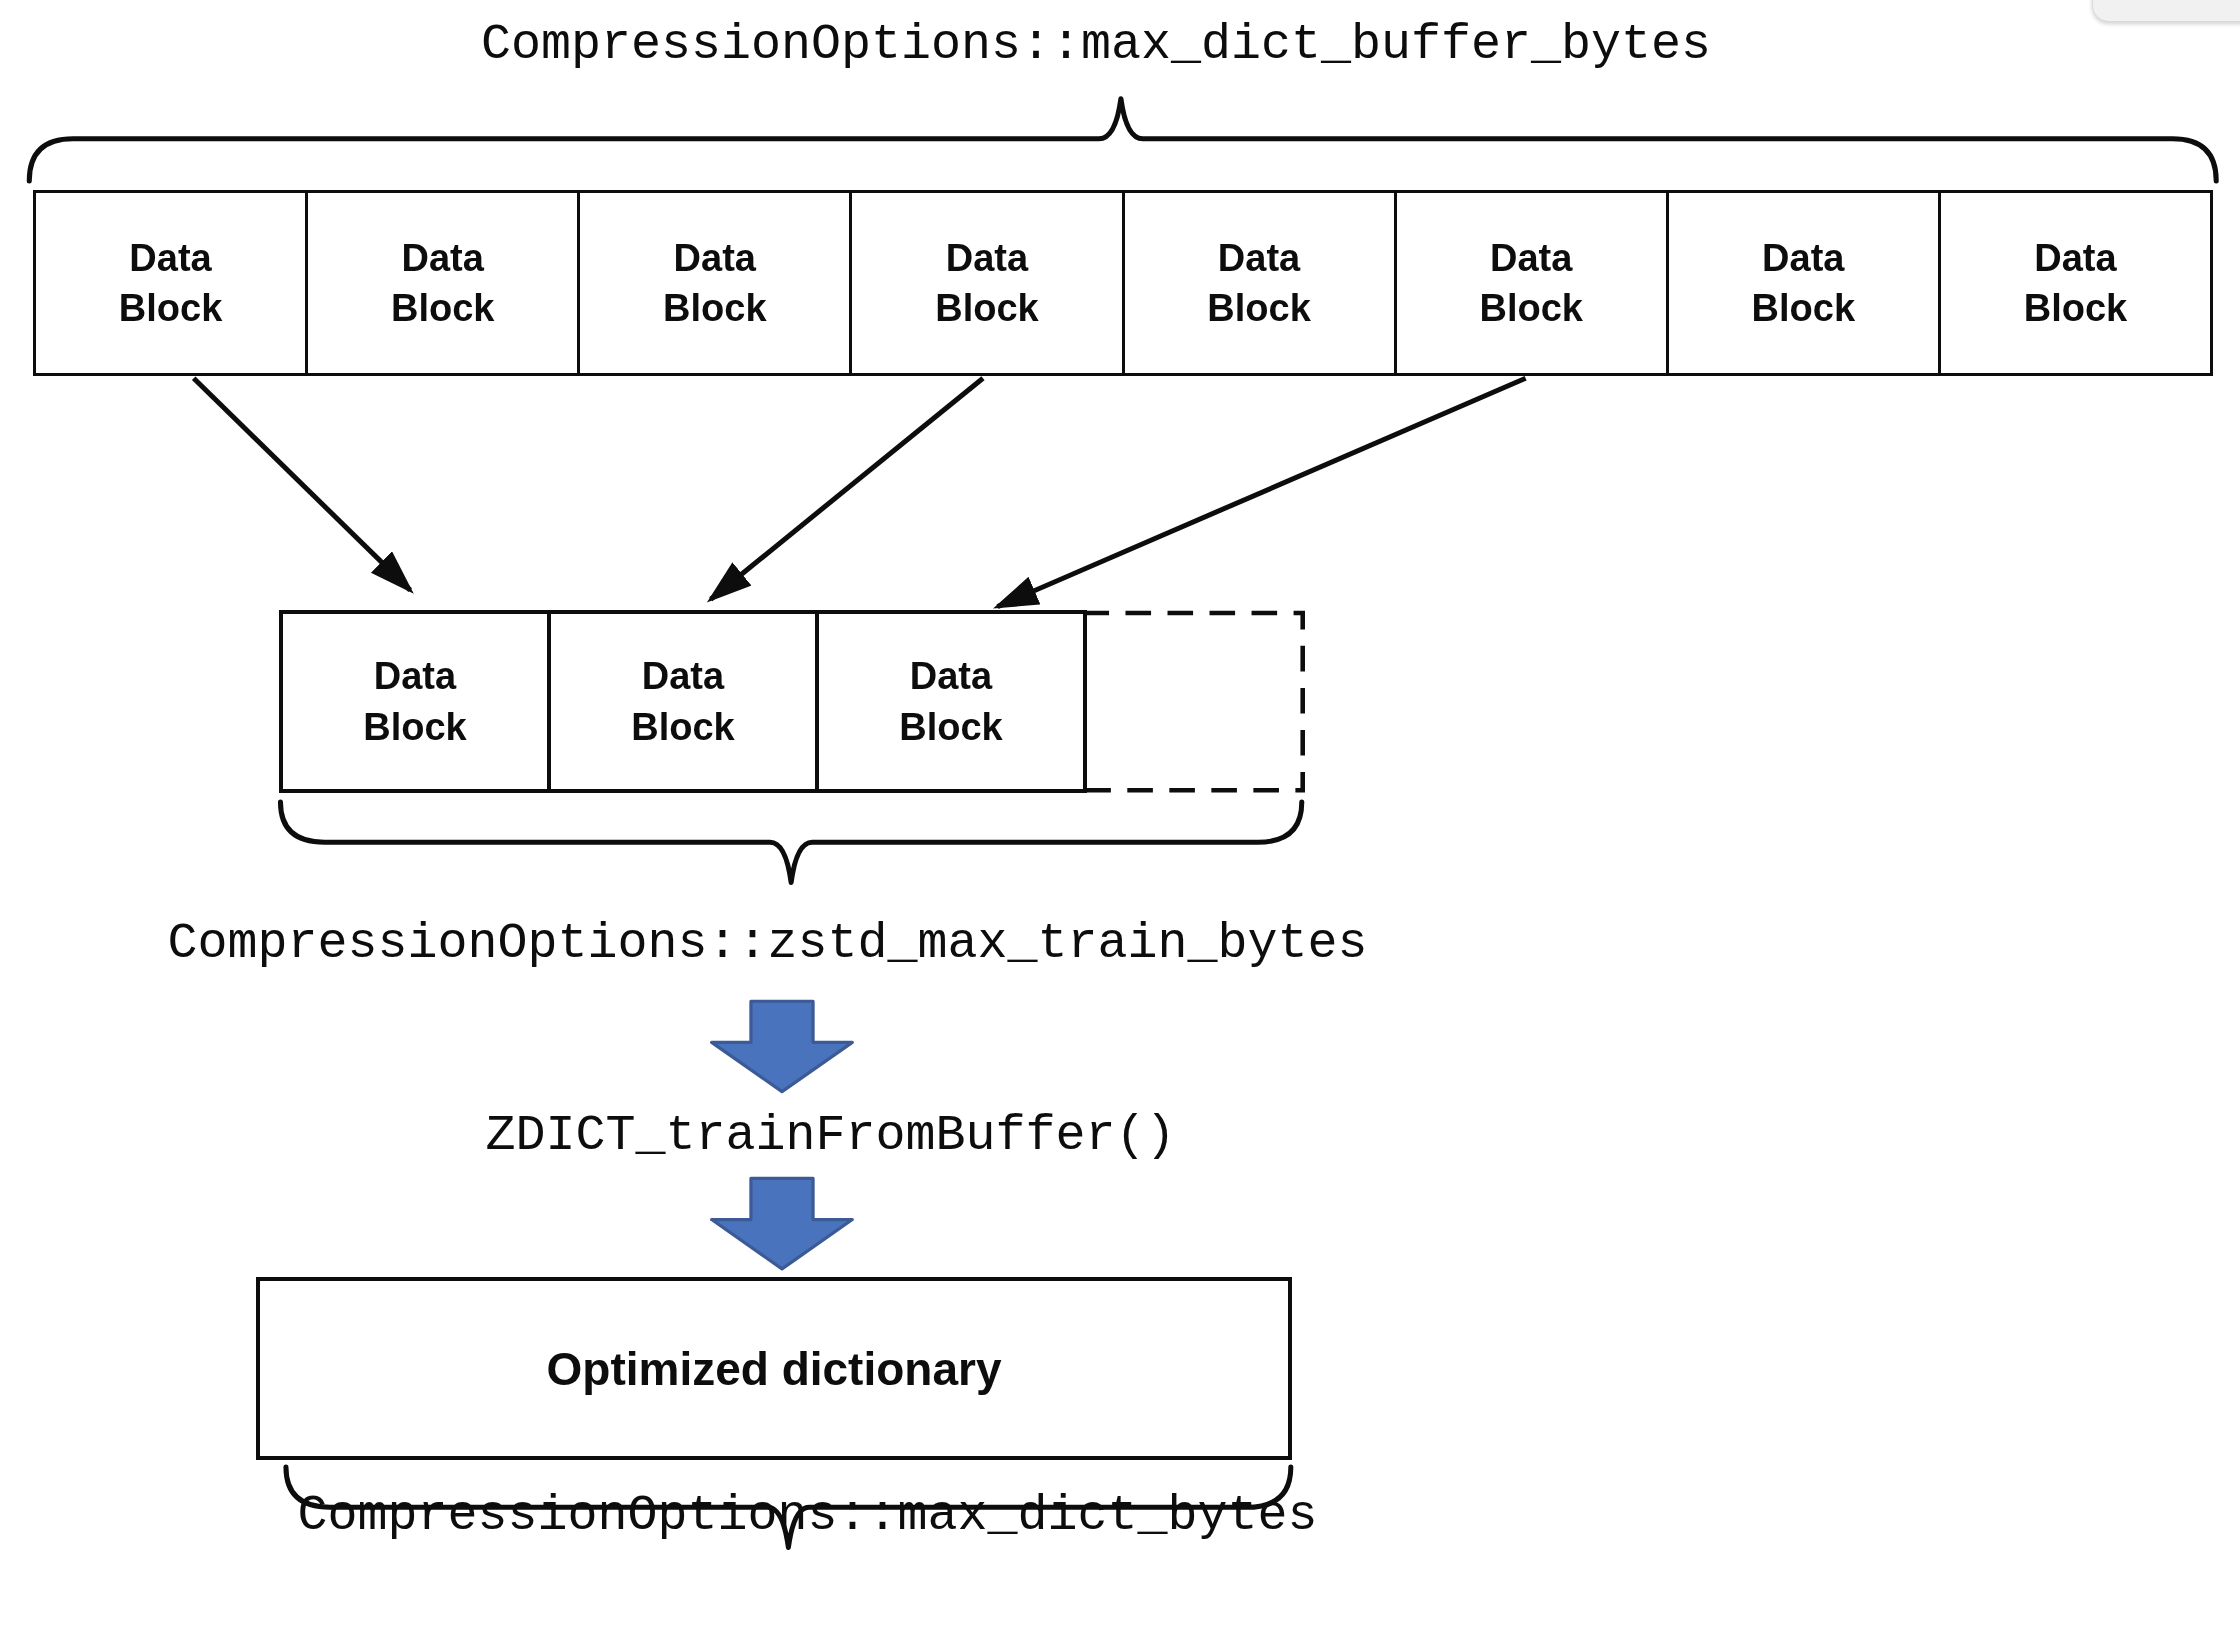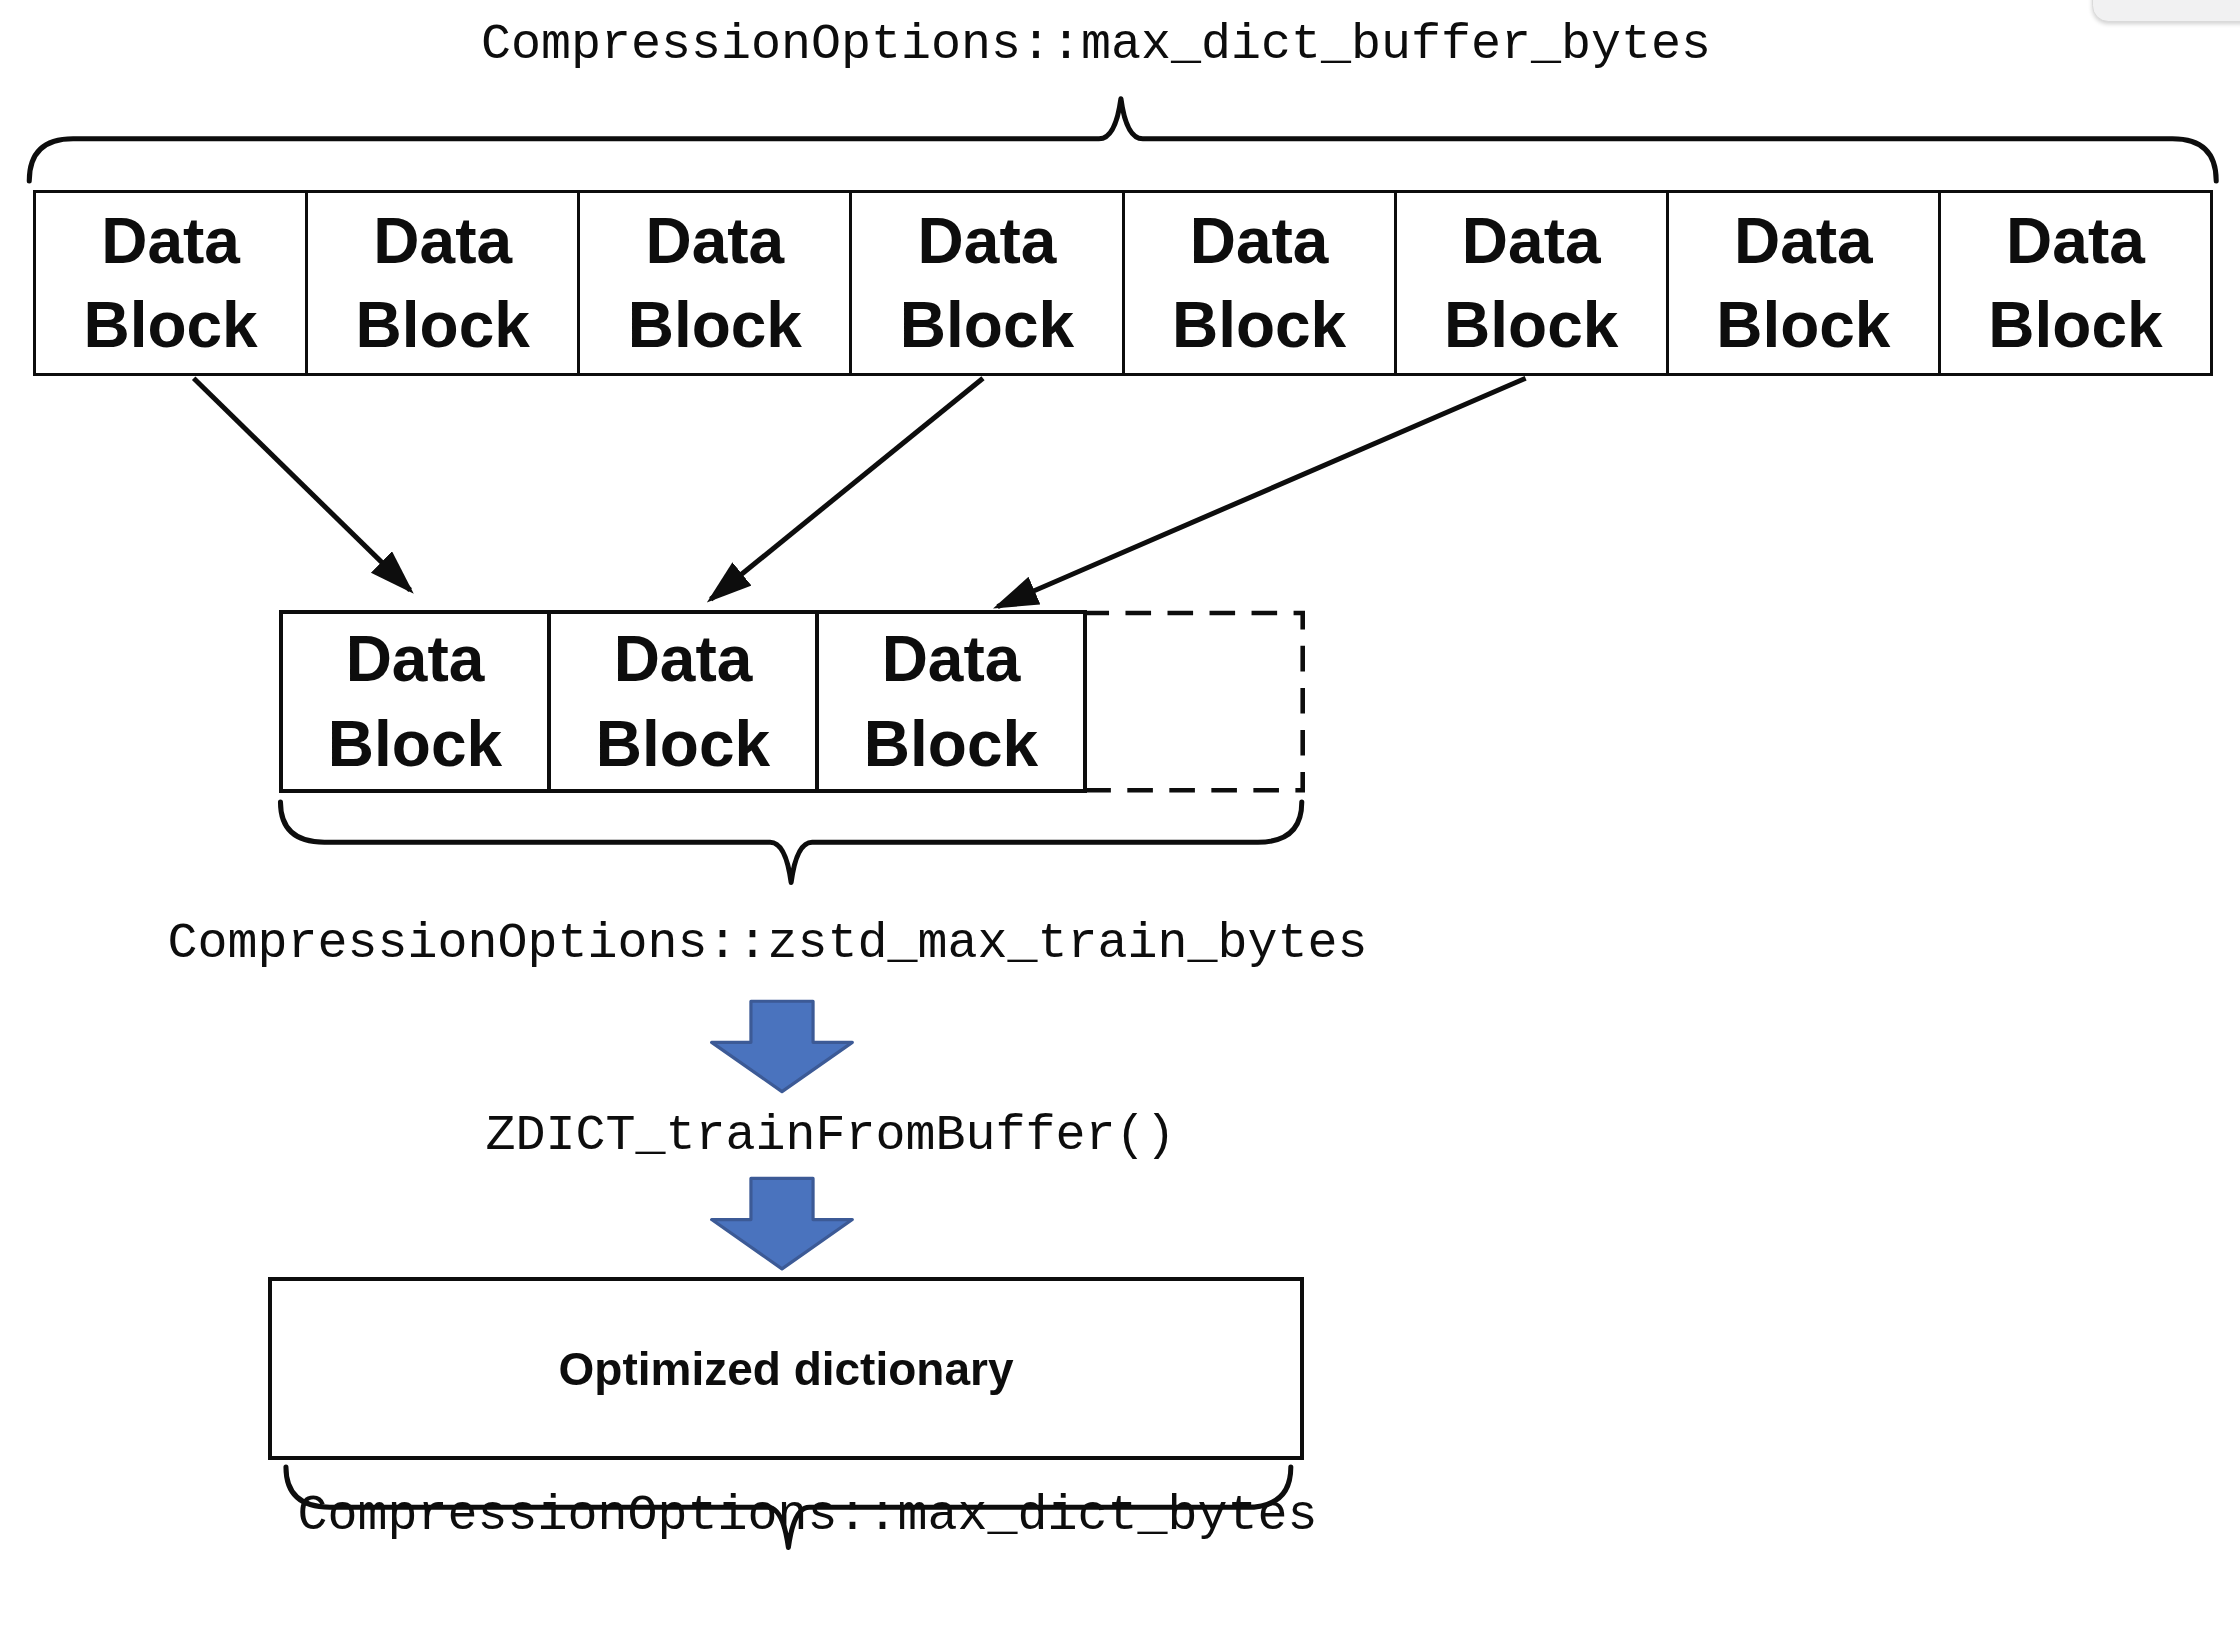--- a/index.html
+++ b/index.html
@@ -32,31 +32,31 @@
   .block-row .cell{
     flex:1 1 0;
     display:flex;align-items:center;justify-content:center;
     border-left:3.7px solid #0d0d0d;
     box-sizing:border-box;
   }
   .block-row .cell:first-child{border-left:none;}
   .cell-label{
     white-space:pre-line;
     text-align:center;
-    font-size:64px;
+    font-size:38px;
     font-weight:600;
     line-height:1.32;
     color:#0d0d0d;
   }
   .train-row{border-width:4.6px;}
   .train-row .cell{border-left-width:4.6px;}
   
   .dict-box{
     position:absolute;
-    left:268px;top:1277px;width:1036px;height:183px;
+    left:256px;top:1277px;width:1036px;height:183px;
     border:4.6px solid #0d0d0d;
     box-sizing:border-box;
     display:flex;align-items:center;justify-content:center;
     background:#ffffff;
   }
   .dict-box .dict-label{
     font-size:46px;font-weight:600;color:#0d0d0d;white-space:nowrap;
   }
   
   .corner-fragment{

